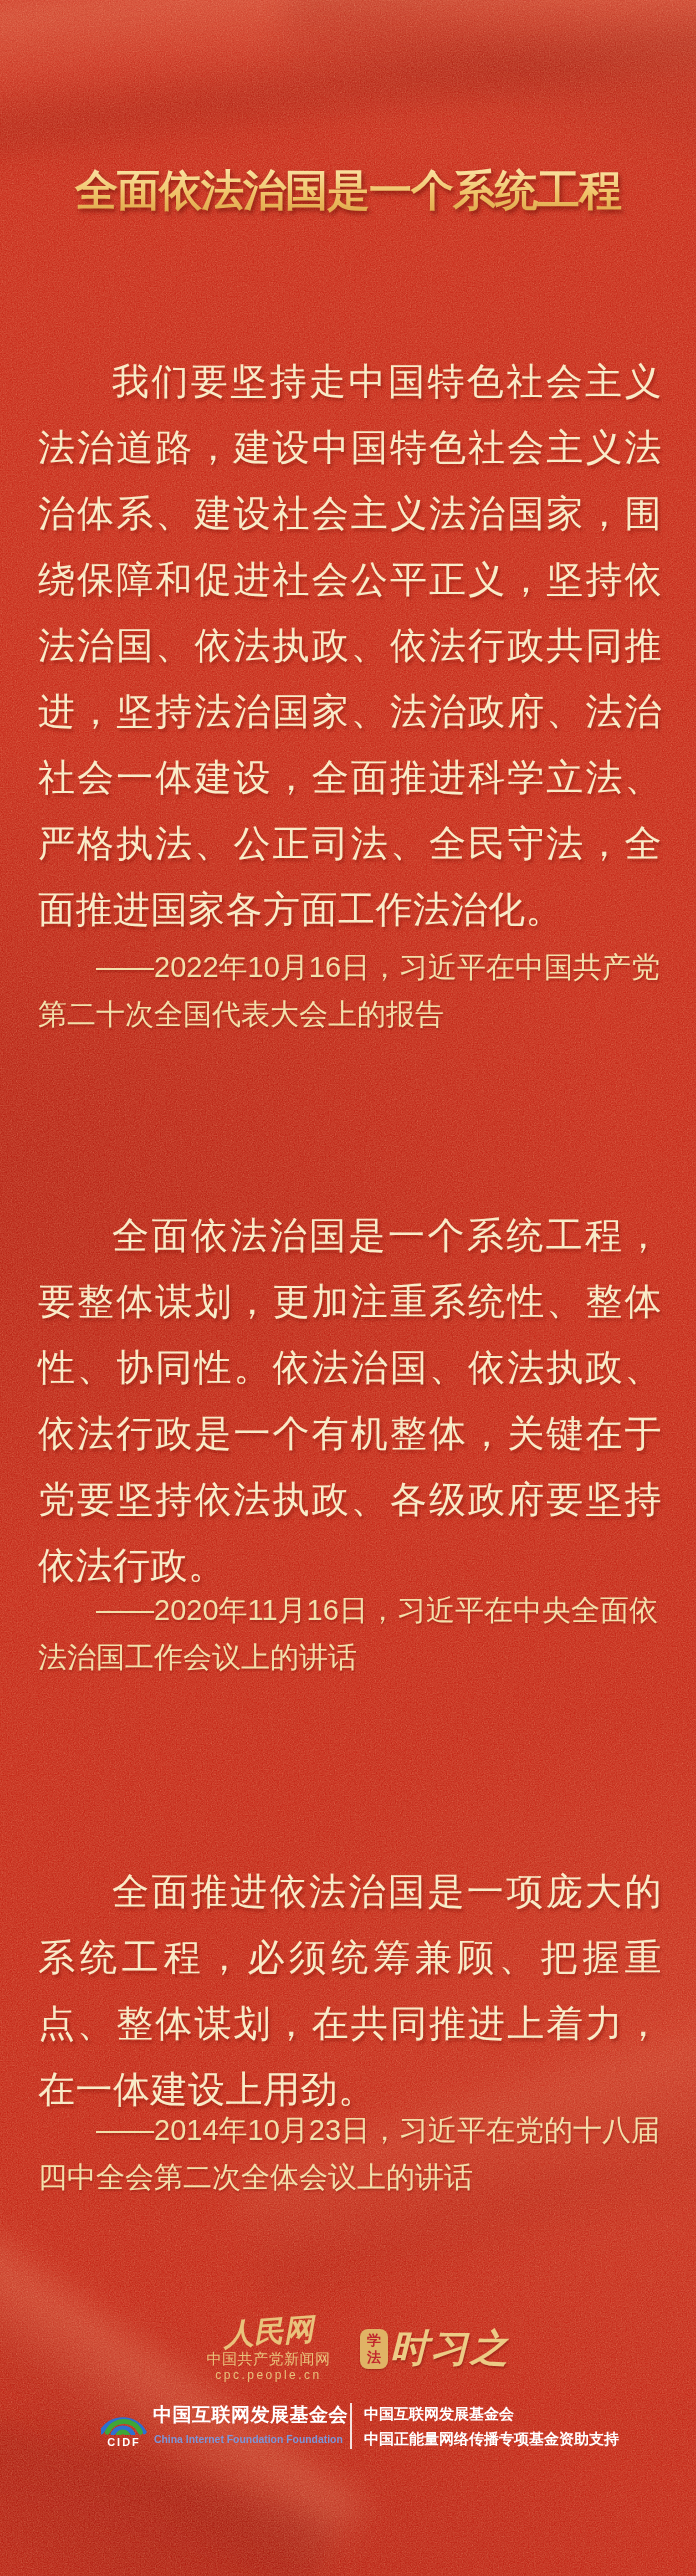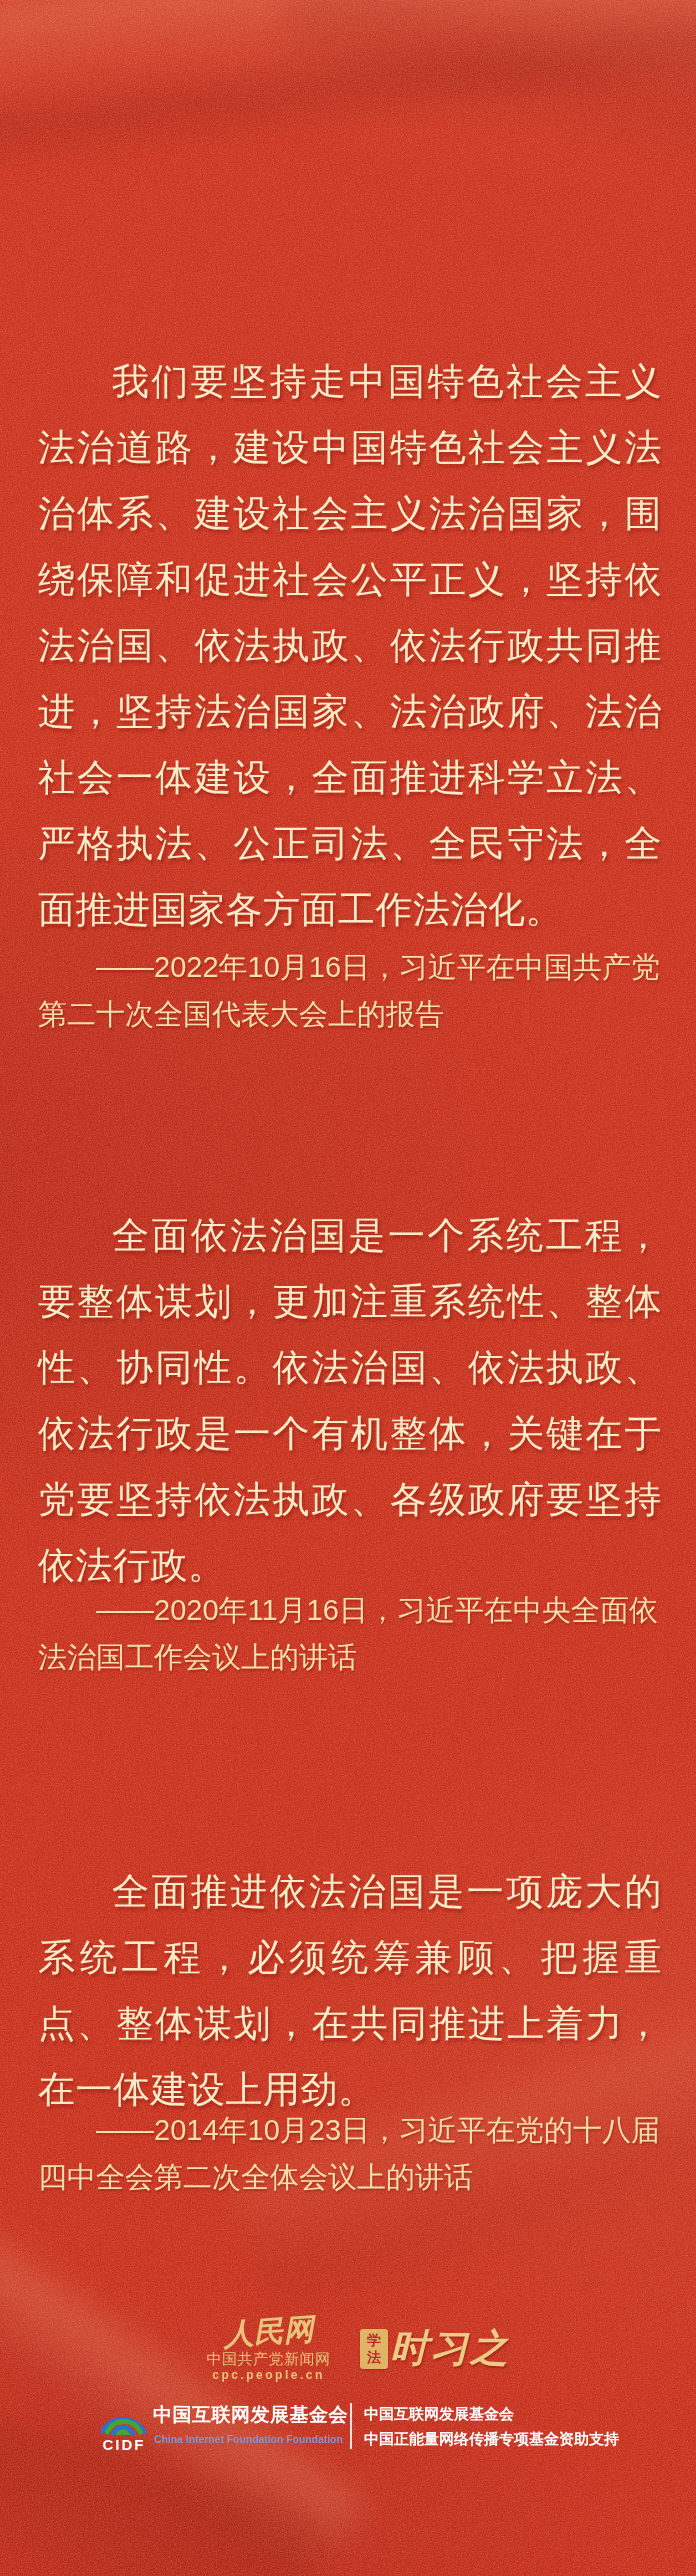--- a/index.html
+++ b/index.html
@@ -56,33 +56,33 @@
   }
   #q1-body { top: 312px; }  #q1-attr { top: 915px; }
   #q2-body { top: 1166px; } #q2-attr { top: 1558px; }
   #q3-body { top: 1822px; } #q3-attr { top: 2075px; margin-top: 32px; }
 
   
   .pd-block { position:absolute; left:204px; top:2315px; width:129px; text-align:center; color:#e9c27c; }
   .pd-script { font-family:"DejaVu Serif", serif; font-style:italic; font-weight:700;
                font-size:30px; line-height:34px; transform:rotate(-4deg); display:block; }
   .pd-name { font-size:15px; font-weight:400; letter-spacing:0.5px; line-height:19px; white-space:nowrap; }
-  .pd-url  { font-size:12px; font-weight:700; letter-spacing:2.5px; line-height:14px; }
+  .pd-url  { font-size:12px; font-weight:400; letter-spacing:2.5px; line-height:14px; }
 
   .xf-badge { position:absolute; left:360px; top:2329px; width:20px; padding:3px 4px;
-              background:#e0b365; border-radius:3px; color:#c1272d;
+              background:#e0b365; border-radius:8px; color:#c1272d;
               font-size:14px; font-weight:700; line-height:17px; text-align:center;
               word-break:break-all; box-shadow:0 1px 2px rgba(100,5,0,.35); }
   .sxz { position:absolute; left:390px; top:2327px; font-family:"DejaVu Serif", serif;
          font-style:italic; font-weight:700; font-size:38px; line-height:42px; color:#eccb86;
          letter-spacing:2px; text-shadow:1px 2px 2px rgba(100,5,0,.35); white-space:nowrap;text-align:right; }
 
   .cidf-logo { position:absolute; left:101px; top:2399px; }
   .cidf-acronym { position:absolute; left:101px; top:2436px; width:46px; text-align:center;
-                  font-size:15px; font-weight:700; letter-spacing:2px; color:#ffffff; }
+                  font-size:11px; font-weight:700; letter-spacing:2px; color:#ffffff; }
   .cidf-cn { position:absolute; left:153px; top:2402px; font-size:19px; font-weight:700;
              letter-spacing:0.5px; color:#ffffff; white-space:nowrap; }
   .cidf-en { position:absolute; left:154px; top:2434px; font-size:10.4px; font-weight:700;
              color:#7d96d8; white-space:nowrap; }
   .fdiv { position:absolute; left:350px; top:2403px; width:2px; height:46px;
           background:rgba(255,255,255,.85); }
   .support { position:absolute; left:364px; top:2401px; color:#ffffff; font-weight:700; }
   .support div { font-size:15px; line-height:25px; white-space:nowrap; }
 </style>
 </head>
@@ -102,20 +102,21 @@
       <feColorMatrix type="matrix" values="0 0 0 0 0.98  0 0 0 0 0.52  0 0 0 0 0.30  0.6 0.6 0.6 0 -0.62"></feColorMatrix>
     </filter>
     <filter id="fab2">
       <feTurbulence type="fractalNoise" baseFrequency="0.9" numOctaves="2" seed="21" stitchTiles="stitch"></feTurbulence>
       <feColorMatrix type="matrix" values="0 0 0 0 0.45  0 0 0 0 0.05  0 0 0 0 0.02  0.5 0.5 0.5 0 -0.58"></feColorMatrix>
     </filter>
     <rect width="700" height="2590" filter="url(#fab1)"></rect>
     <rect width="700" height="2590" filter="url(#fab2)"></rect>
   </svg>
 
+  <h1 class="page-title">全面依法治国是一个系统工程</h1>
 
   <section>
     <p id="q1-body" class="quote-body">我们要坚持走中国特色社会主义法治道路，建设中国特色社会主义法治体系、建设社会主义法治国家，围绕保障和促进社会公平正义，坚持依法治国、依法执政、依法行政共同推进，坚持法治国家、法治政府、法治社会一体建设，全面推进科学立法、严格执法、公正司法、全民守法，全面推进国家各方面工作法治化。</p>
     <p id="q1-attr" class="quote-attr">——2022年10月16日，习近平在中国共产党第二十次全国代表大会上的报告</p>
   </section>
 
   <section>
     <p id="q2-body" class="quote-body">全面依法治国是一个系统工程，要整体谋划，更加注重系统性、整体性、协同性。依法治国、依法执政、依法行政是一个有机整体，关键在于党要坚持依法执政、各级政府要坚持依法行政。</p>
     <p id="q2-attr" class="quote-attr">——2020年11月16日，习近平在中央全面依法治国工作会议上的讲话</p>
   </section>

